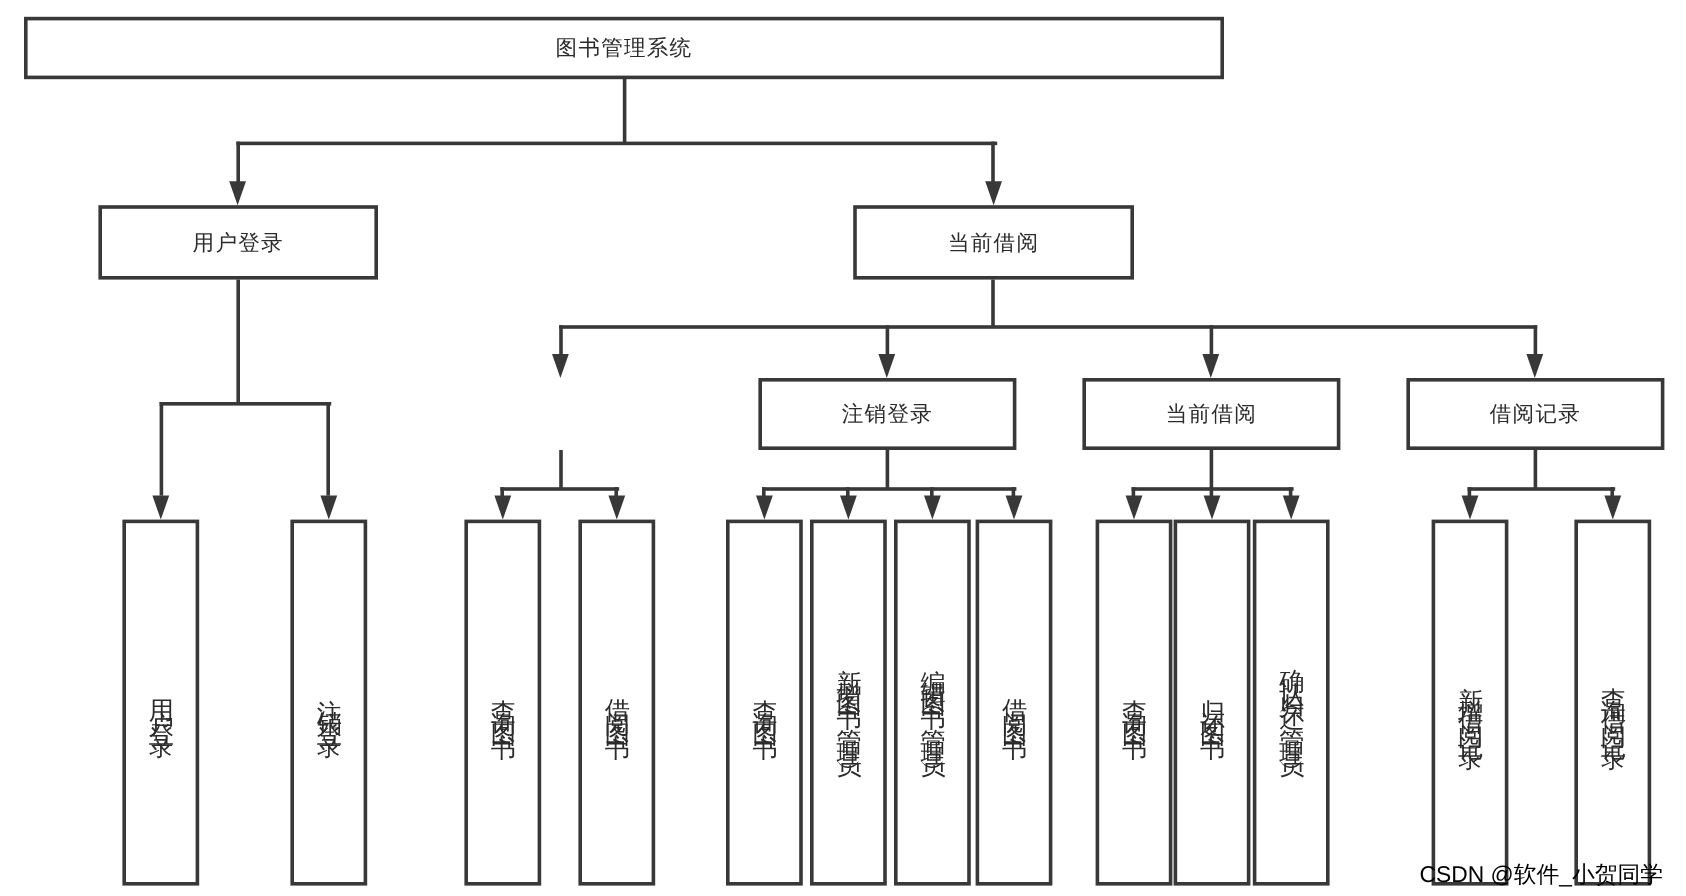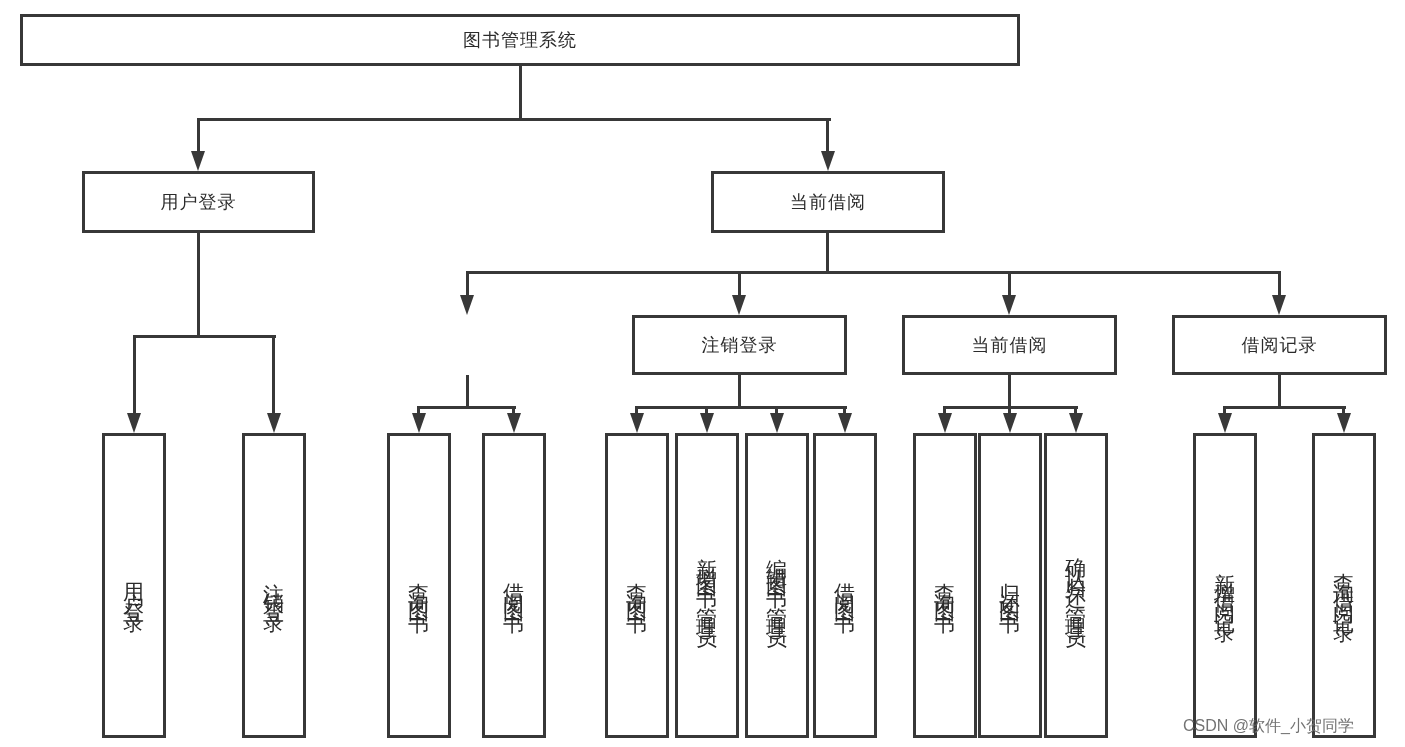--- a/index.html
+++ b/index.html
@@ -38,22 +38,22 @@
     position: absolute;
     width: 0; height: 0;
     border-left: 7px solid transparent;
     border-right: 7px solid transparent;
     border-top: 20px solid #383838;
   }
   .watermark {
     position: absolute;
     left: 1183px;
     top: 716px;
-    font-size: 16px;
-    color: #737373;
+    font-size: 19px;
+    color: #000000;
     z-index: 10;
     white-space: nowrap;
   }
 </style>
 </head>
 <body>
 
 <div class="canvas">
 
   <div class="box hbox" style="left:20px; top:14px; width:1000px; height:52px;">

